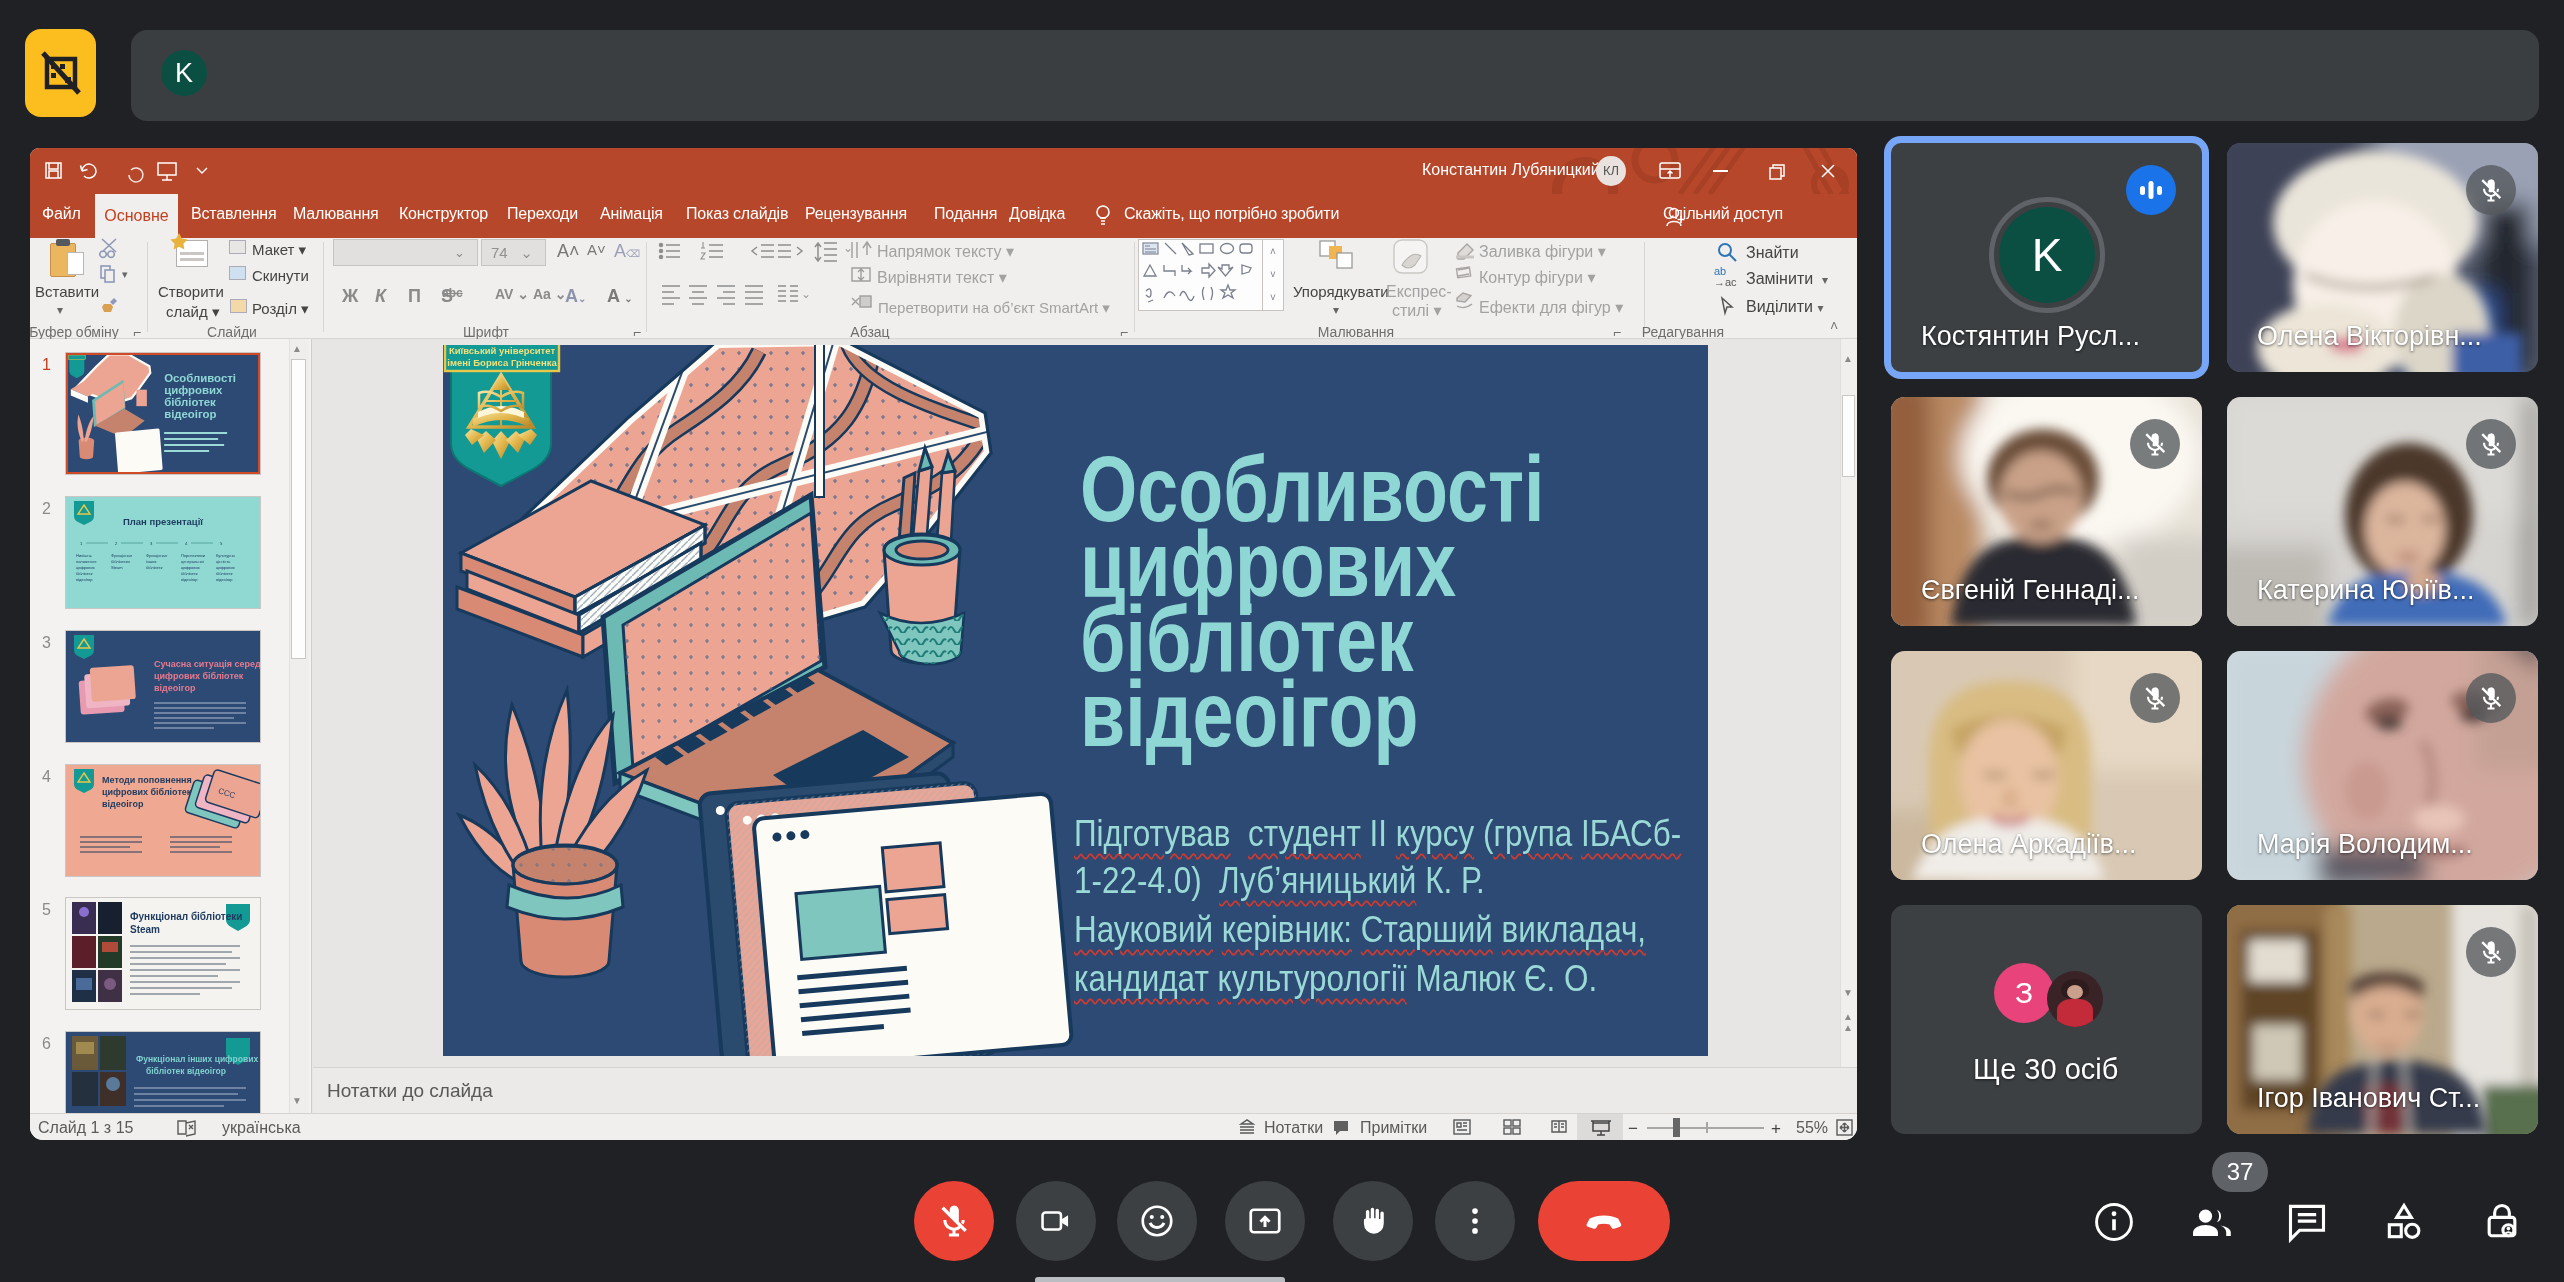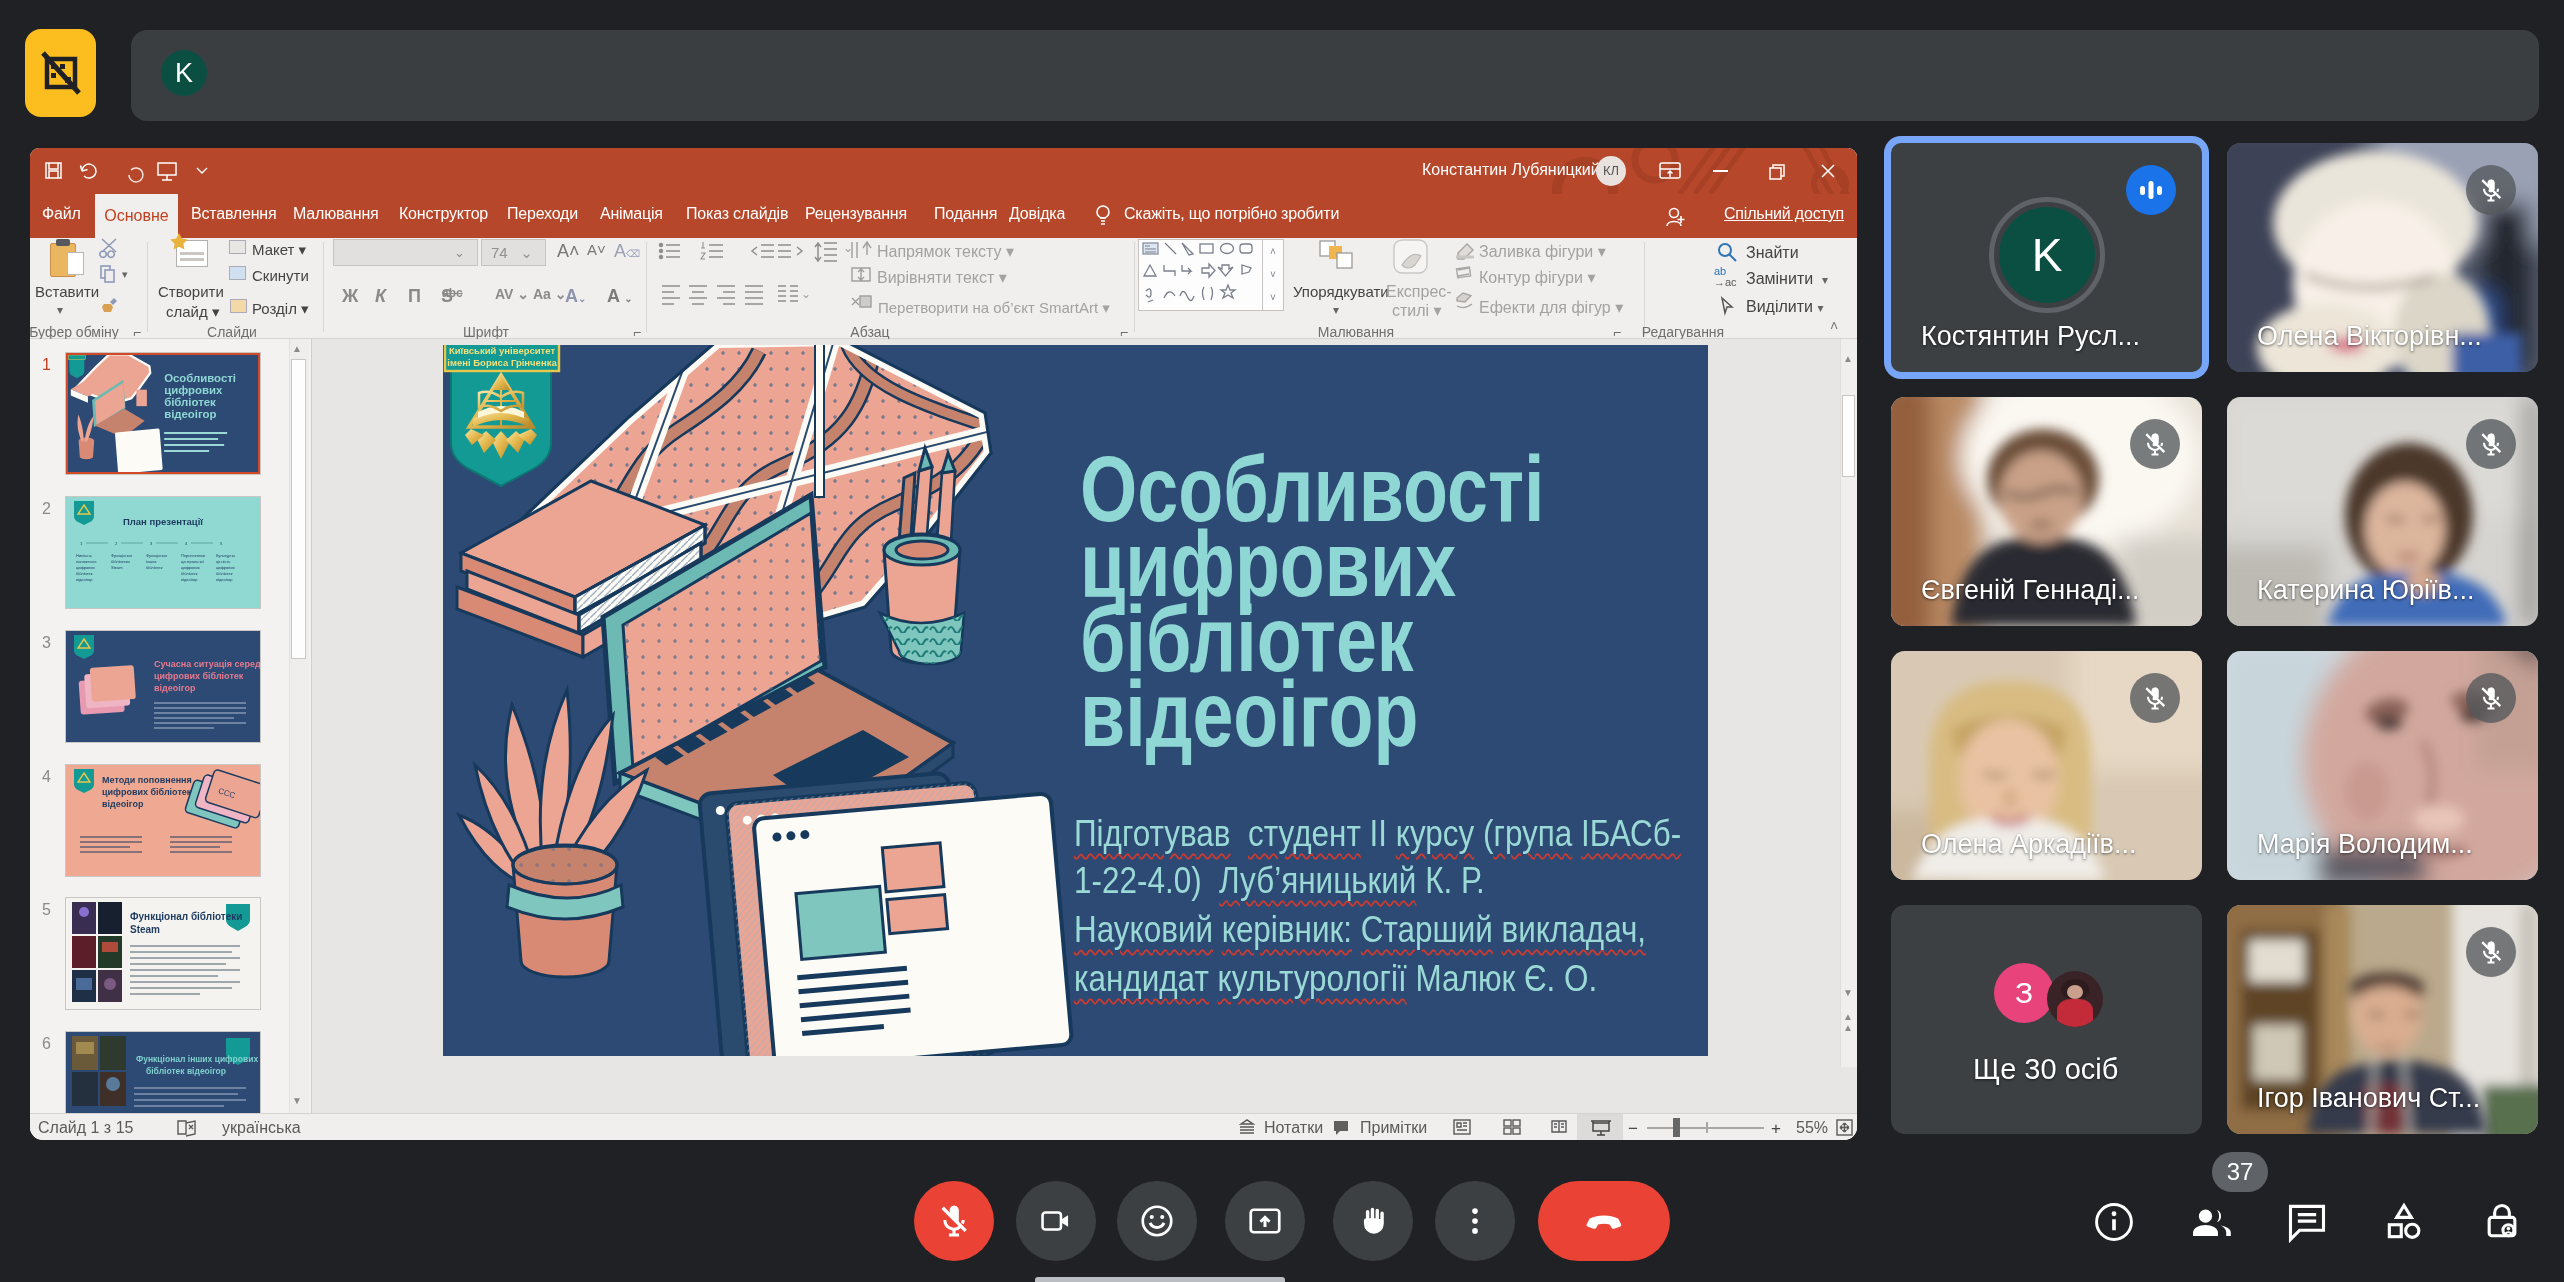--- a/index.html
+++ b/index.html
@@ -128,21 +128,21 @@
       <span class="tab" style="left:979px;">Довідка</span>
       <svg class="abs" style="left:1062px;top:9px;" width="22" height="26" viewBox="0 0 22 26" fill="none" stroke="#fff" stroke-width="1.6">
         <circle cx="11" cy="9" r="6"></circle>
           <path d="M8,15 h6 M9,18 h4 M9,21 h4"></path>
       </svg>
       <span class="tab" style="left:1094px;">Скажіть, що потрібно зробити</span>
       <svg class="abs" style="left:1634px;top:11px;" width="24" height="24" viewBox="0 0 24 24" fill="none" stroke="#fff" stroke-width="1.6">
         <circle cx="10" cy="8" r="4.5"></circle>
           <path d="M3,21 c0,-6 14,-6 14,0 M17,11 v7 M13.5,14.5 h7"></path>
       </svg>
-      <span class="tab" style="left:1694px;text-decoration:underline;">Спільний доступ</span>
+      <span class="tab" style="left:1633px;">Спільний доступ</span>
     </div>
     <div id="tab-active">Основне</div>
     <div id="ribbon" class="abs">
       <div class="rsep" style="left:117px;"></div>
         <div class="rsep" style="left:293px;"></div>
       <div class="rsep" style="left:616px;"></div>
         <div class="rsep" style="left:1104px;"></div>
       <div class="rsep" style="left:1614px;"></div>
 
       <div class="abs" style="left:20px;top:5px;width:26px;height:34px;background:#eab65f;border:1px solid #c58f49;border-radius:2px;"></div>
@@ -715,20 +715,23 @@
             </g>
           </g>
         </g>
       </svg>
       <div class="abs" id="stitle">Особливості<br>цифрових<br>бібліотек<br>відеоігор</div>
       <div class="abs sline" style="top:468px;"><span class="rw">Підготував</span>&nbsp; <span class="rw">студент</span> ІІ <span class="rw">курсу</span> (<span class="rw">група</span> <span class="rw">ІБАСб-</span></div>
       <div class="abs sline" style="top:515px;">1-22-4.0)&nbsp; <span class="rw">Луб’яницький</span> К. Р.</div>
       <div class="abs sline" style="top:564px;"><span class="rw">Науковий</span> <span class="rw">керівник:</span> <span class="rw">Старший</span> <span class="rw">викладач,</span></div>
       <div class="abs sline" style="top:613px;"><span class="rw">кандидат</span> <span class="rw">культурології</span> Малюк Є. О.</div>
     </div>
+    <div id="notesbar" class="abs">
+        <span style="position:absolute;left:14px;top:12px;color:#595959;font-size:19px;">Нотатки до слайда</span>
+      </div>
     <div id="statusbar" class="abs">
       <span style="position:absolute;left:8px;top:5px;">Слайд 1 з 15</span>
       <svg class="abs" style="left:146px;top:5px;" width="24" height="18" viewBox="0 0 24 18" fill="none" stroke="#5a5a5a" stroke-width="1.4">
           <path d="M2,2 h8 v13 h-8 z M10,4 l9,-2 v13 l-9,2"></path>
           <path d="M13,6 l4,4 m0,-4 l-4,4"></path>
         </svg>
       <span style="position:absolute;left:192px;top:5px;">українська</span>
       <svg class="abs" style="left:1207px;top:4px;" width="20" height="20" viewBox="0 0 20 20" fill="none" stroke="#5a5a5a" stroke-width="1.5">
           <path d="M4,6 l6,-4 6,4 z M3,9 h14 M3,12 h14 M3,15 h14"></path>
         </svg>

